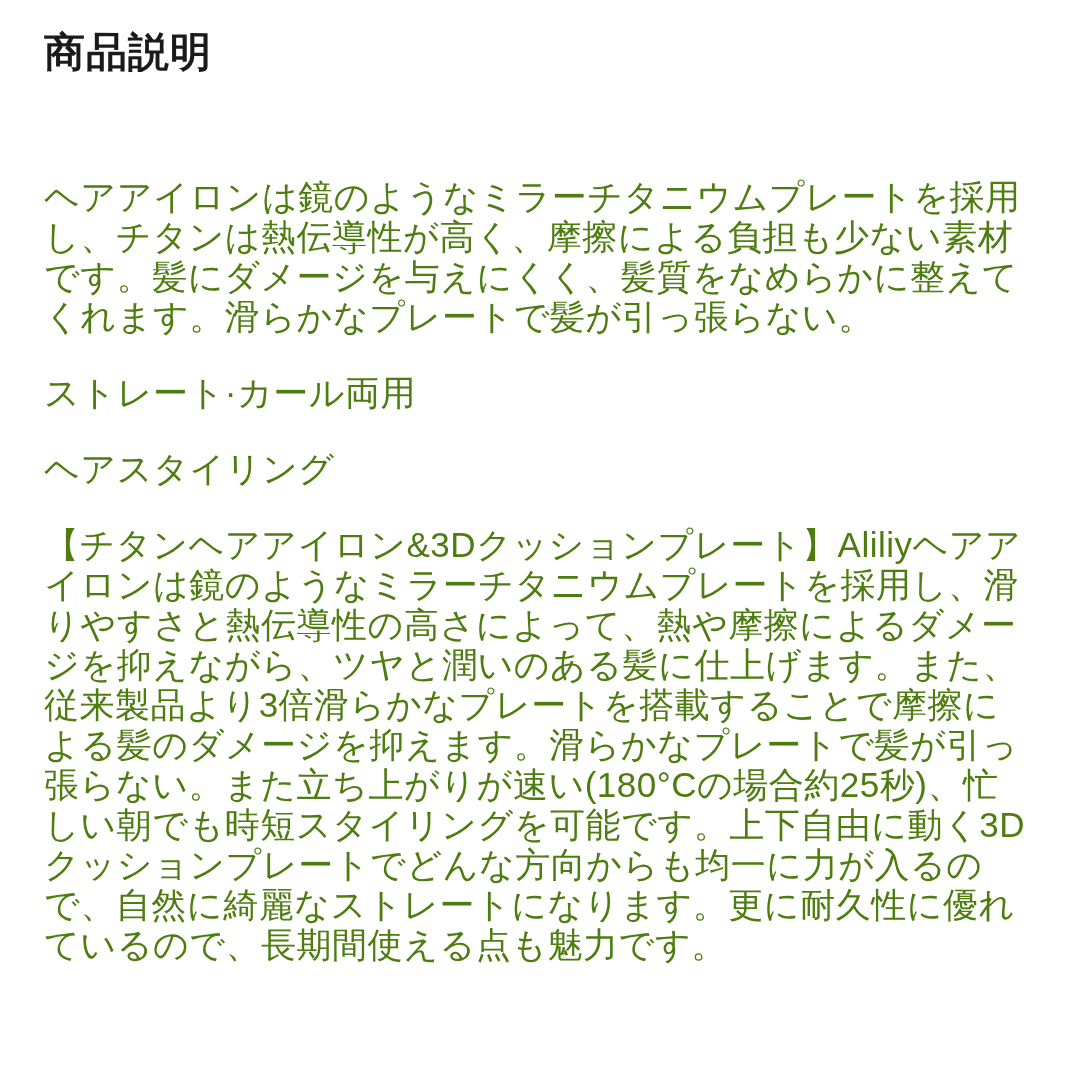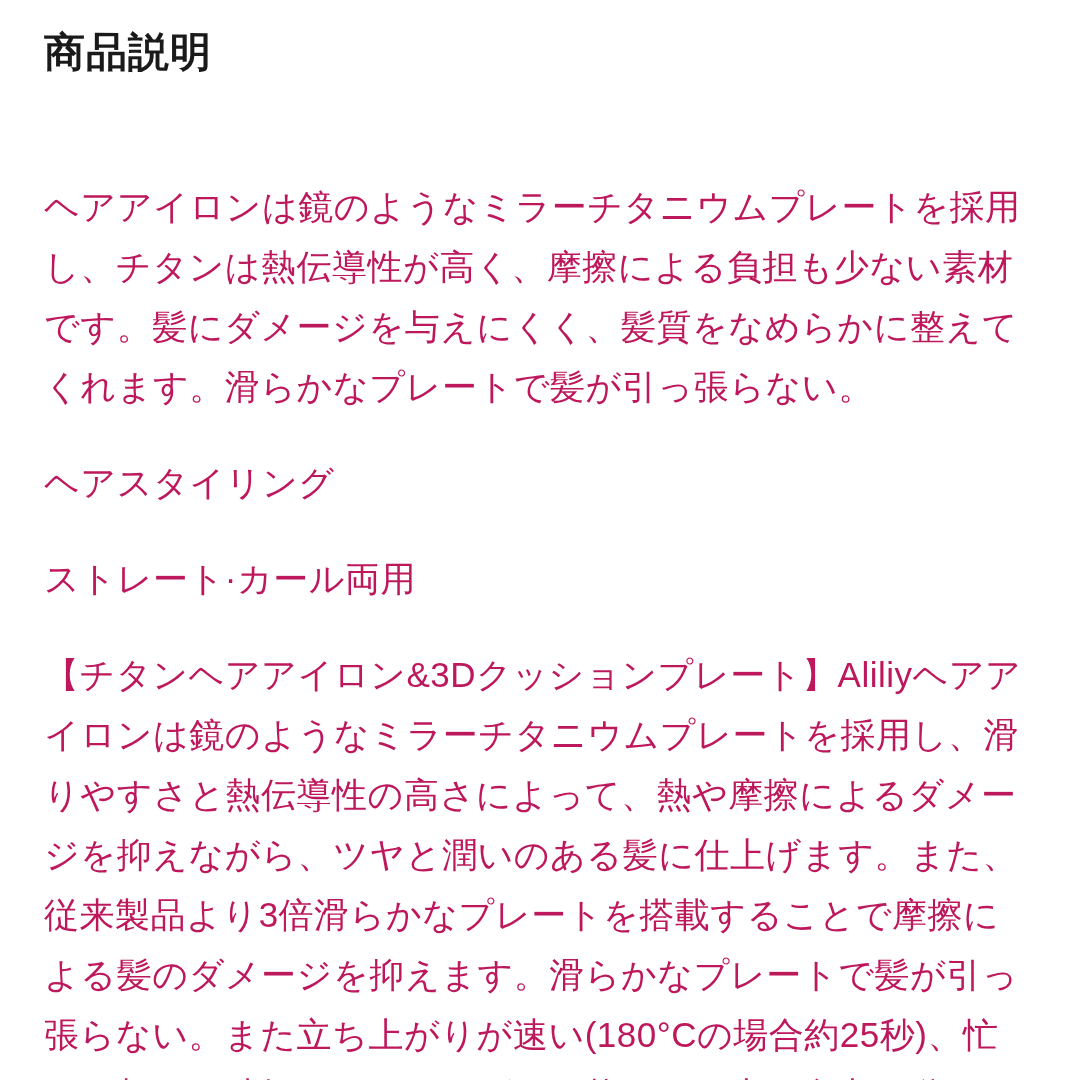--- a/index.html
+++ b/index.html
@@ -23,36 +23,36 @@
     margin: 0 0 100px 0;
     font-size: 41px;
     font-weight: 700;
     line-height: 1.2;
     letter-spacing: 1px;
     color: #1a1a1a;
   }
   .desc-paragraph {
     margin: 0 0 36px 0;
     font-size: 35px;
-    line-height: 60px;
+    line-height: 40px;
     letter-spacing: 0.5px;
-    color: #be185d;
+    color: #4d7c0f;
     word-break: break-word;
     overflow-wrap: break-word;
   }
   .desc-paragraph:last-child {
     margin-bottom: 13px;
   }
 </style>
 </head>
 <body>
 
 <div class="desc-section">
   <h2 class="section-title">商品説明</h2>
 
   <p class="desc-paragraph">ヘアアイロンは鏡のようなミラーチタニウムプレートを採用し、チタンは熱伝導性が高く、摩擦による負担も少ない素材です。髪にダメージを与えにくく、髪質をなめらかに整えてくれます。滑らかなプレートで髪が引っ張らない。</p>
 
+  <p class="desc-paragraph">ストレート·カール両用</p>
+
   <p class="desc-paragraph">ヘアスタイリング</p>
-
-  <p class="desc-paragraph">ストレート·カール両用</p>
 
   <p class="desc-paragraph">【チタンヘアアイロン&amp;3Dクッションプレート】Aliliyヘアアイロンは鏡のようなミラーチタニウムプレートを採用し、滑りやすさと熱伝導性の高さによって、熱や摩擦によるダメージを抑えながら、ツヤと潤いのある髪に仕上げます。また、従来製品より3倍滑らかなプレートを搭載することで摩擦による髪のダメージを抑えます。滑らかなプレートで髪が引っ張らない。また立ち上がりが速い(180°Cの場合約25秒)、忙しい朝でも時短スタイリングを可能です。上下自由に動く3Dクッションプレートでどんな方向からも均一に力が入るので、自然に綺麗なストレートになります。更に耐久性に優れているので、長期間使える点も魅力です。</p>
 </div>
 
 </body></html>

